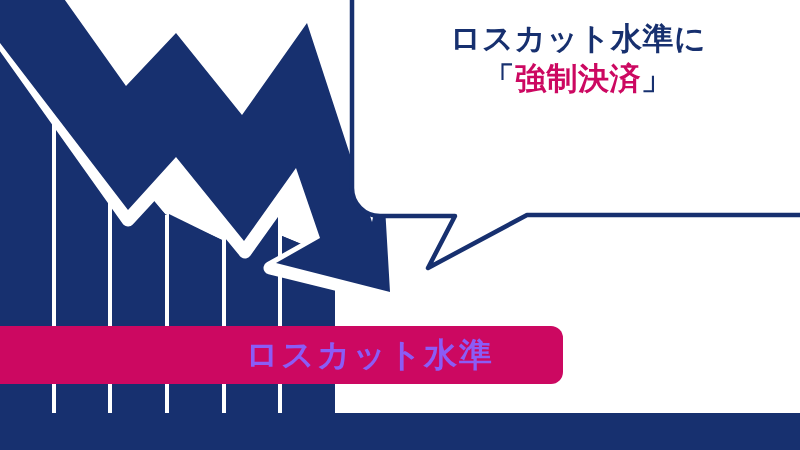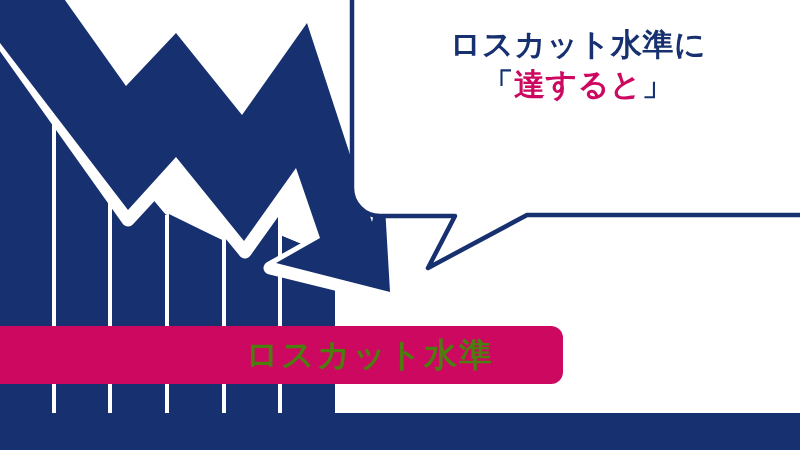--- a/index.html
+++ b/index.html
@@ -22,21 +22,21 @@
     position: absolute;
     left: 0;
     top: 0;
     width: 800px;
     height: 450px;
     display: block;
   }
   .bubble-text {
     position: absolute;
     left: 368px;
-    top: 24px;
+    top: 18px;
     width: 420px;
     text-align: center;
     line-height: 1.30;
     font-size: 31px;
     font-weight: bold;
     letter-spacing: 0.5px;
     color: #17306F;
     font-family: "DejaVu Sans", "Liberation Sans", sans-serif;
   }
   .bubble-line {
@@ -50,21 +50,21 @@
     position: absolute;
     left: 0px;
     top: 331px;
     width: 556px;
     text-align: right;
     padding-right: 62px;
     box-sizing: border-box;
     font-size: 33px;
     font-weight: bold;
     letter-spacing: 2px;
-    color: #4d7c0f;
+    color: #8b5cf6;
     font-family: "DejaVu Sans", "Liberation Sans", sans-serif;
     line-height: 48px;
   }
 </style>
 </head>
 <body>
 
 <div id="stage">
 
   <svg id="art" viewBox="0 0 800 450" xmlns="http://www.w3.org/2000/svg">
@@ -120,18 +120,18 @@
     </g>
 
     <rect x="0" y="413" width="800" height="37" fill="#17306F"></rect>
 
     <path d="M 0 326 L 551 326 A 12 12 0 0 1 563 338 L 563 372
              A 12 12 0 0 1 551 384 L 0 384 Z" fill="#CC0861"></path>
   </svg>
 
   <div class="bubble-text">
     <span class="bubble-line">ロスカット水準に</span>
-    <span class="bubble-line"><span>「</span><span class="emph">達すると</span><span>」</span></span>
+    <span class="bubble-line"><span>「</span><span class="emph">強制決済</span><span>」</span></span>
   </div>
 
   <div class="banner-text">ロスカット水準</div>
 
 </div>
 
 </body></html>

